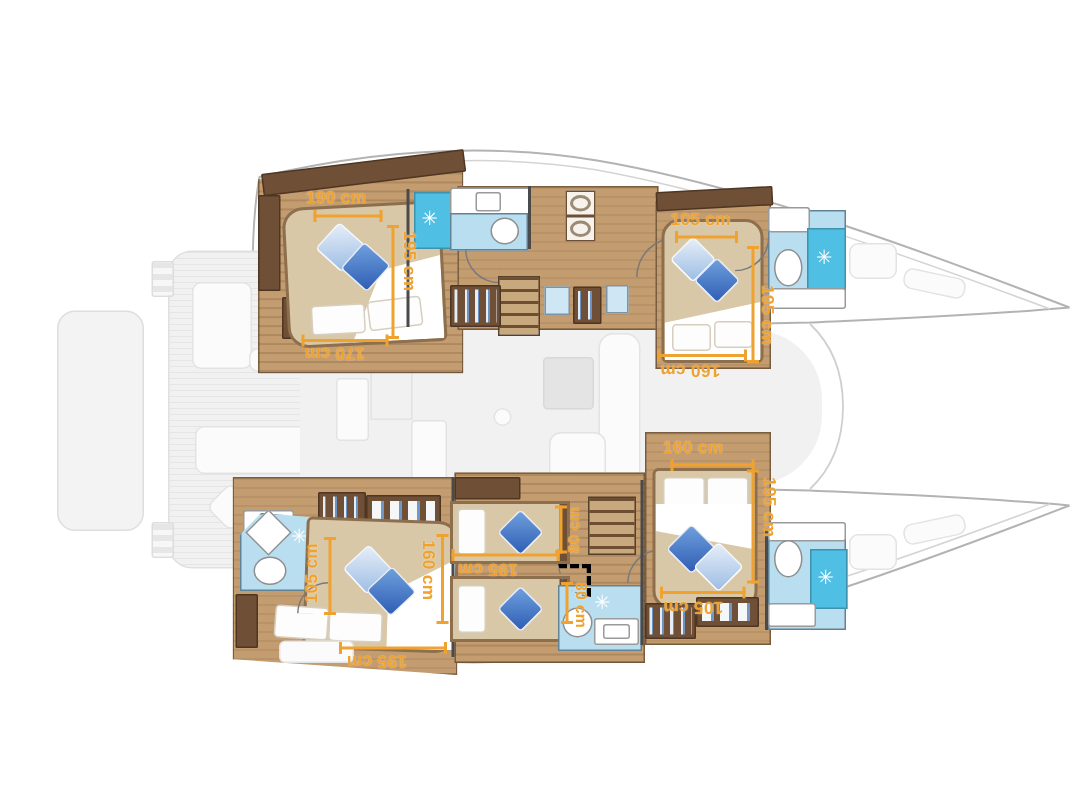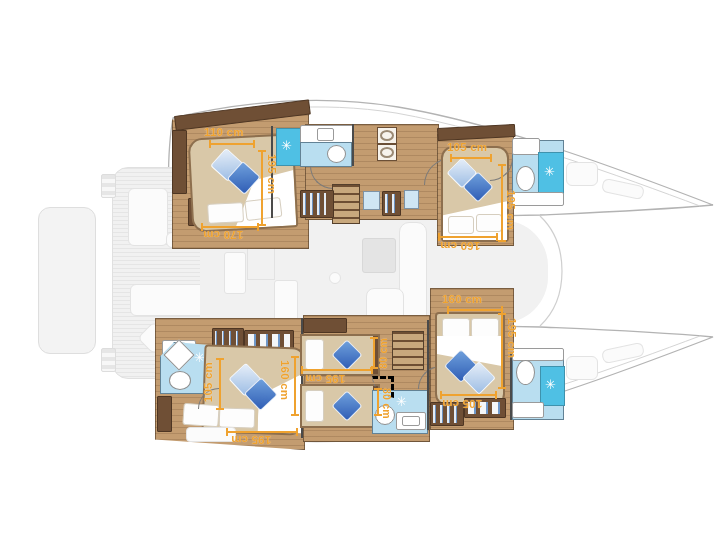--- a/index.html
+++ b/index.html
@@ -206,21 +206,21 @@
   <div class="abs cab shelfit" style="left:464px;top:398px;width:40px;height:18px"></div>
 
   <div class="abs bathf" style="left:512px;top:356px;width:50px;height:62px"></div>
   <div class="abs wbox" style="left:512px;top:348px;width:50px;height:11px"></div>
   <div class="abs toilet" style="left:516px;top:360px;width:17px;height:23px"></div>
   <div class="abs shower" style="left:540px;top:366px;width:23px;height:38px"></div>
   <span class="abs star" style="left:545px;top:378px">✳</span>
   <div class="abs wbox" style="left:512px;top:402px;width:30px;height:14px"></div>
   <div class="abs wall" style="left:510px;top:352px;width:2px;height:68px"></div>
 
-  <span class="lbl" style="left:204px;top:126px">110 cm</span>
+  <span class="lbl" style="left:204px;top:126px">190 cm</span>
   <div class="dim" style="left:209px;top:143px;width:46px"></div>
   <div class="dimv" style="left:261px;top:150px;height:76px"></div>
   <span class="lbl v" style="left:266px;top:154px">195 cm</span>
   <div class="dim" style="left:201px;top:226px;width:58px"></div>
   <span class="lbl flip" style="left:203px;top:229px">170 cm</span>
 
   <span class="lbl" style="left:447px;top:141px">105 cm</span>
   <div class="dim" style="left:450px;top:157px;width:42px"></div>
   <div class="dimv" style="left:501px;top:164px;height:78px"></div>
   <span class="lbl v" style="left:505px;top:190px">195 cm</span>

